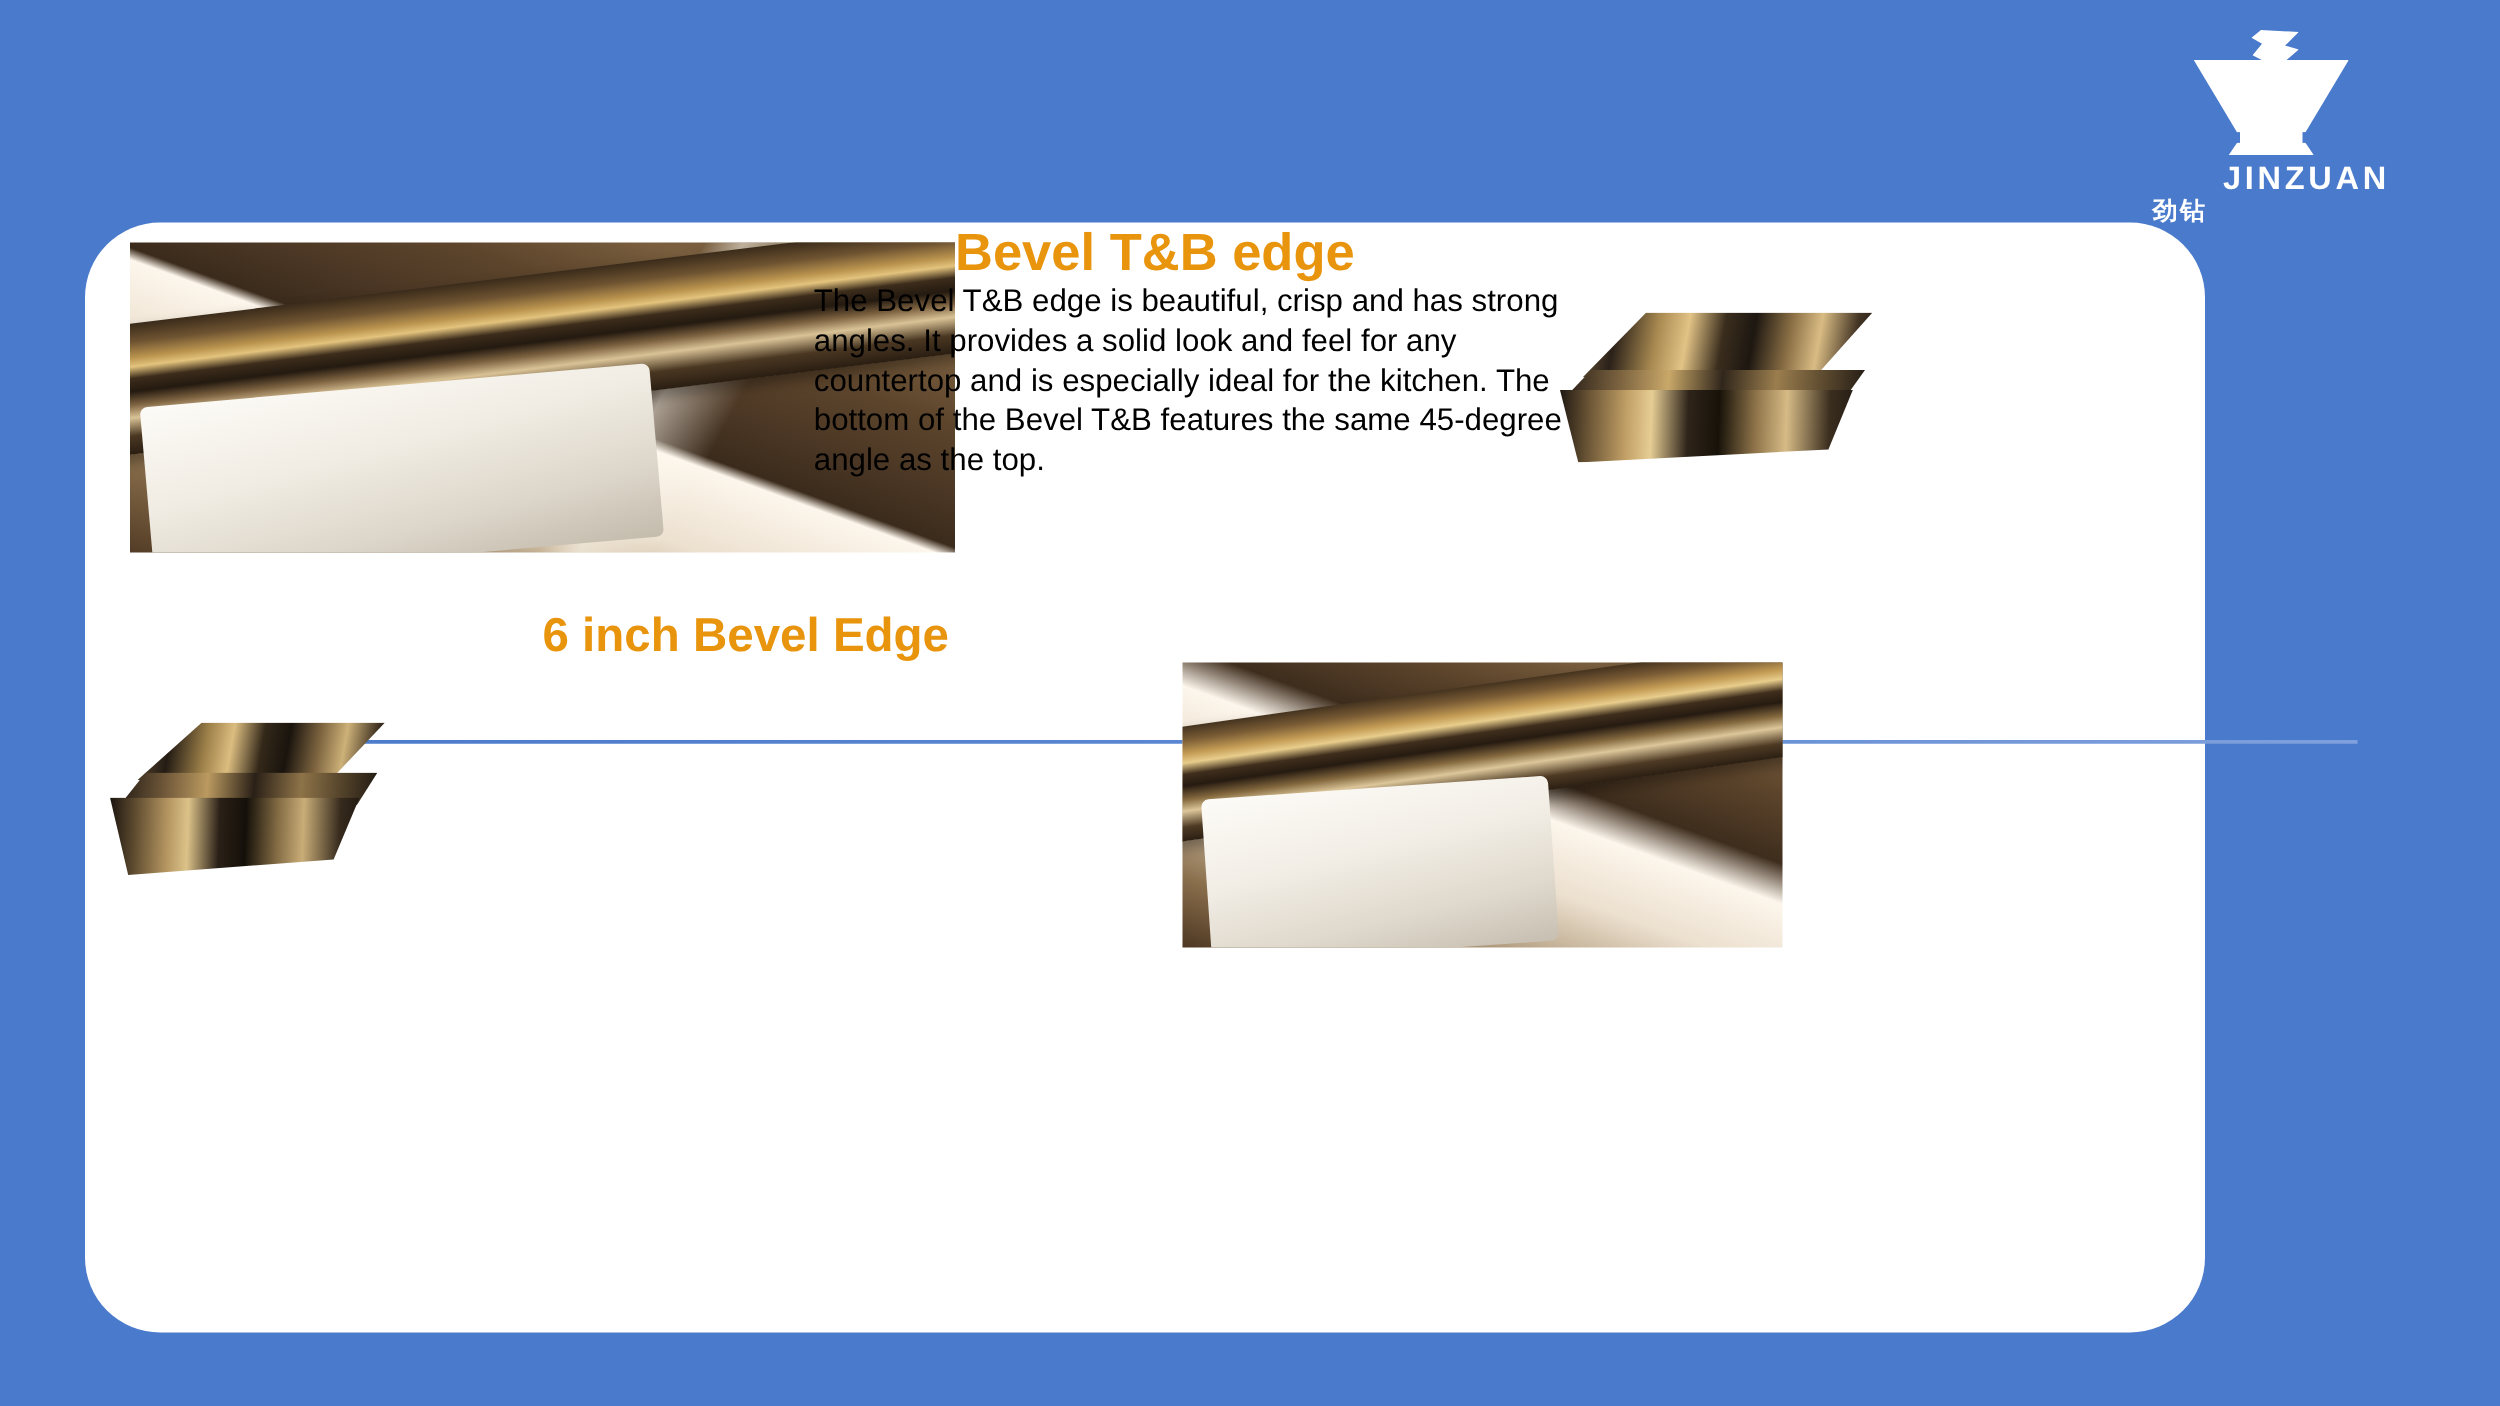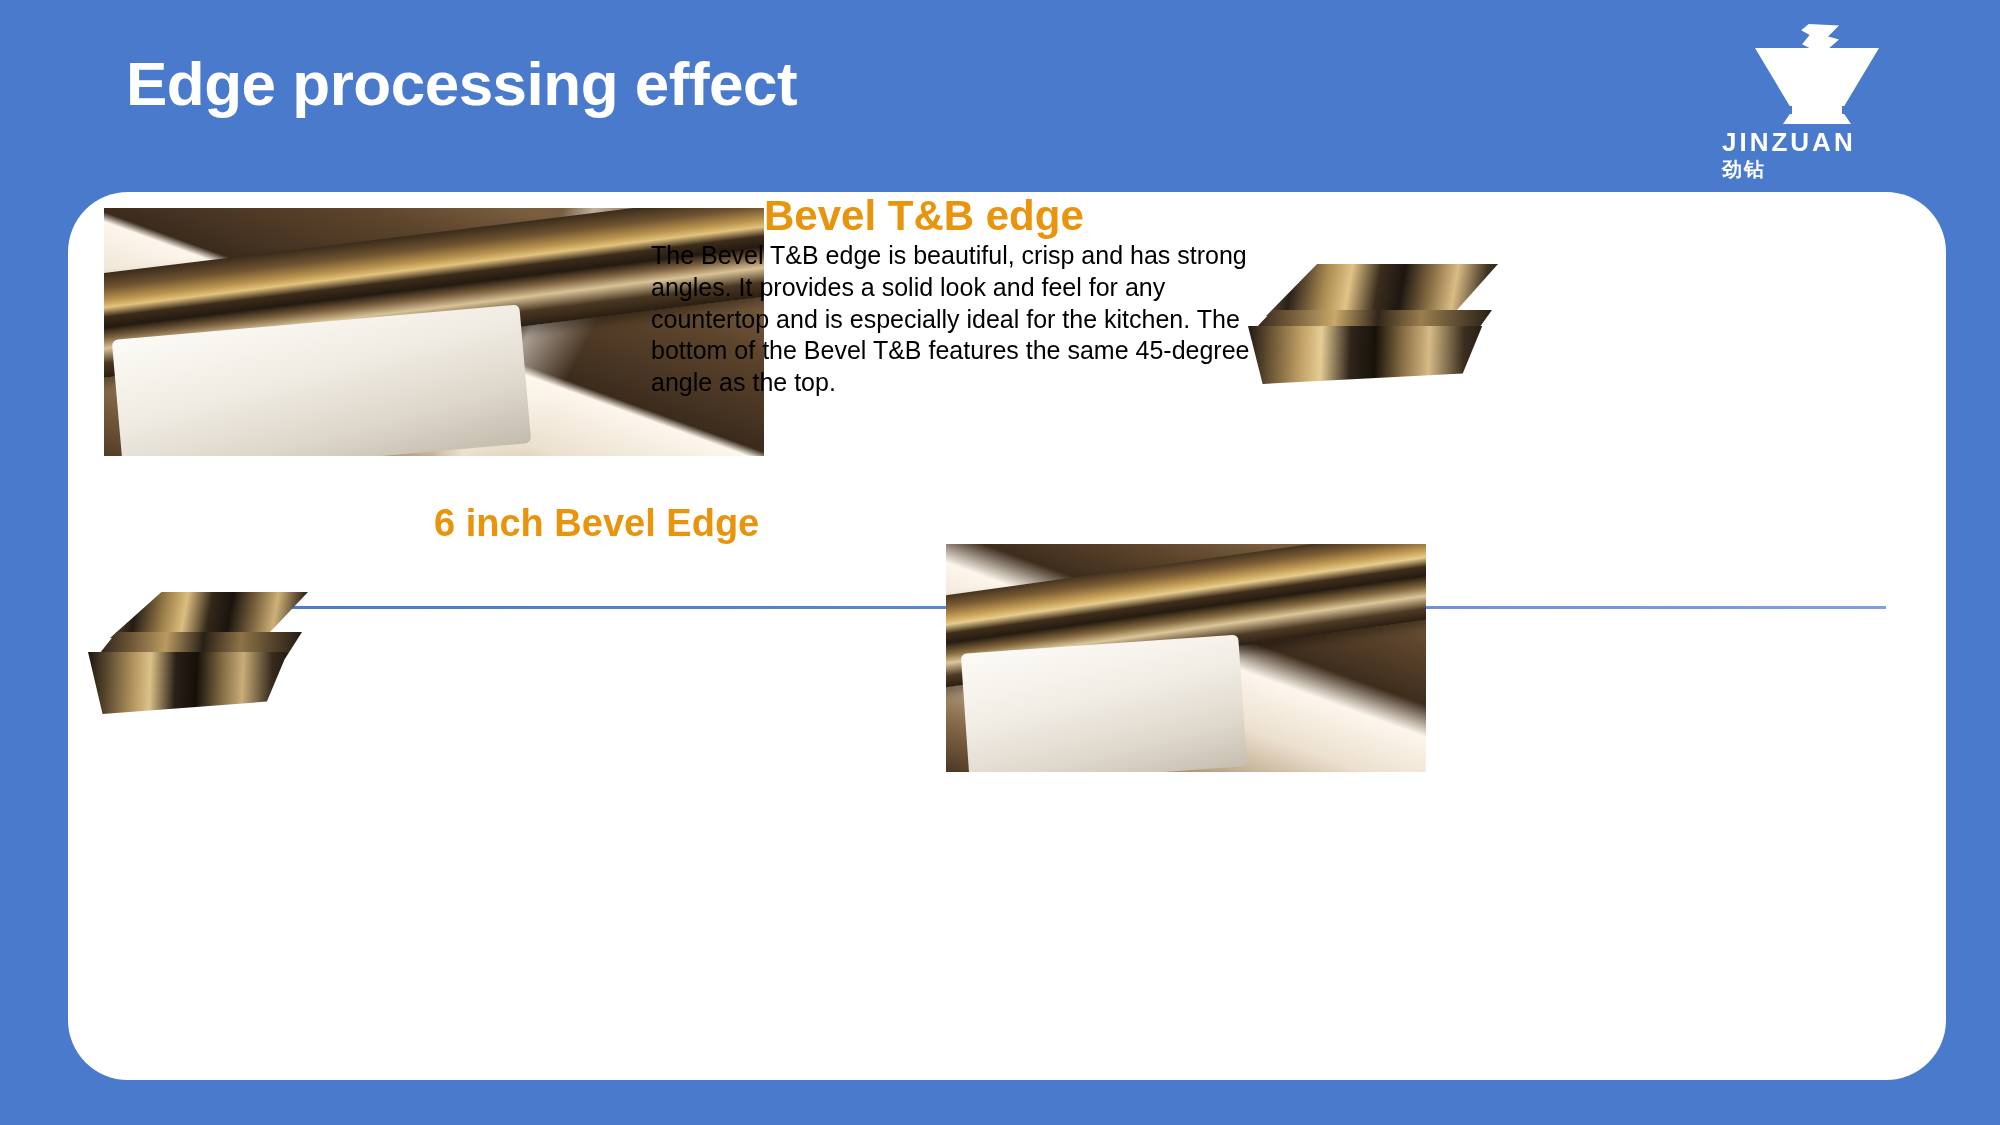--- a/index.html
+++ b/index.html
@@ -86,43 +86,43 @@
     background: #ffffff;
     clip-path: polygon(
       28% 0%, 100% 2%, 74% 16%, 100% 20%,
       70% 34%, 98% 38%, 64% 54%, 88% 58%,
       56% 76%, 62% 100%, 40% 70%, 18% 66%,
       38% 52%, 16% 46%, 34% 32%, 12% 26%,
       30% 14%, 10% 8%
     );
   }
   #logo-word {
-    text-align: left;
+    text-align: right;
     color: #ffffff;
     font-size: 26px;
     font-weight: bold;
     letter-spacing: 3px;
     margin-top: 2px;
     line-height: 1;
   }
   #logo-cn {
     color: #ffffff;
     font-size: 20px;
     font-weight: bold;
     letter-spacing: 2px;
     line-height: 1.1;
     margin-top: 3px;
   }
 
   
   #card {
     position: absolute;
     left: 68px;
-    top: 192px;
-    width: 1878px;
+    top: 178px;
+    width: 1696px;
     height: 888px;
     background: #ffffff;
     border-radius: 60px;
   }
 
   
   .photo {
     position: absolute;
     overflow: hidden;
   }
@@ -305,21 +305,20 @@
     width: 1730px;
     height: 3px;
     background: linear-gradient(90deg, #4a7acb 0%, #5b87d2 50%, #7fa0dd 100%);
   }
 </style>
 </head>
 <body>
 
 <div id="slide">
 
-  <h1 id="slide-title">Edge processing effect</h1>
 
   <div id="logo">
     <div id="logo-mark">
       <div id="logo-funnel"></div>
       <div id="logo-drill"></div>
       <div id="logo-stem"></div>
       <div id="logo-base"></div>
     </div>
     <div id="logo-word">JINZUAN</div>
     <div id="logo-cn">劲钻</div>

